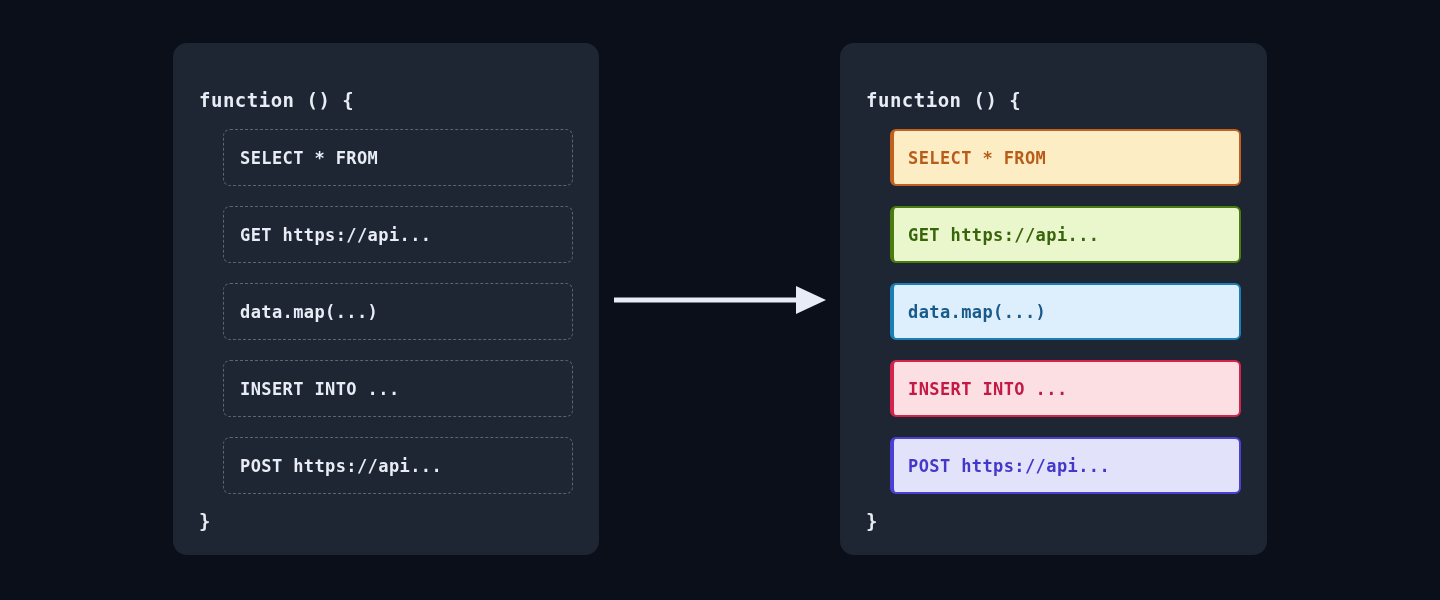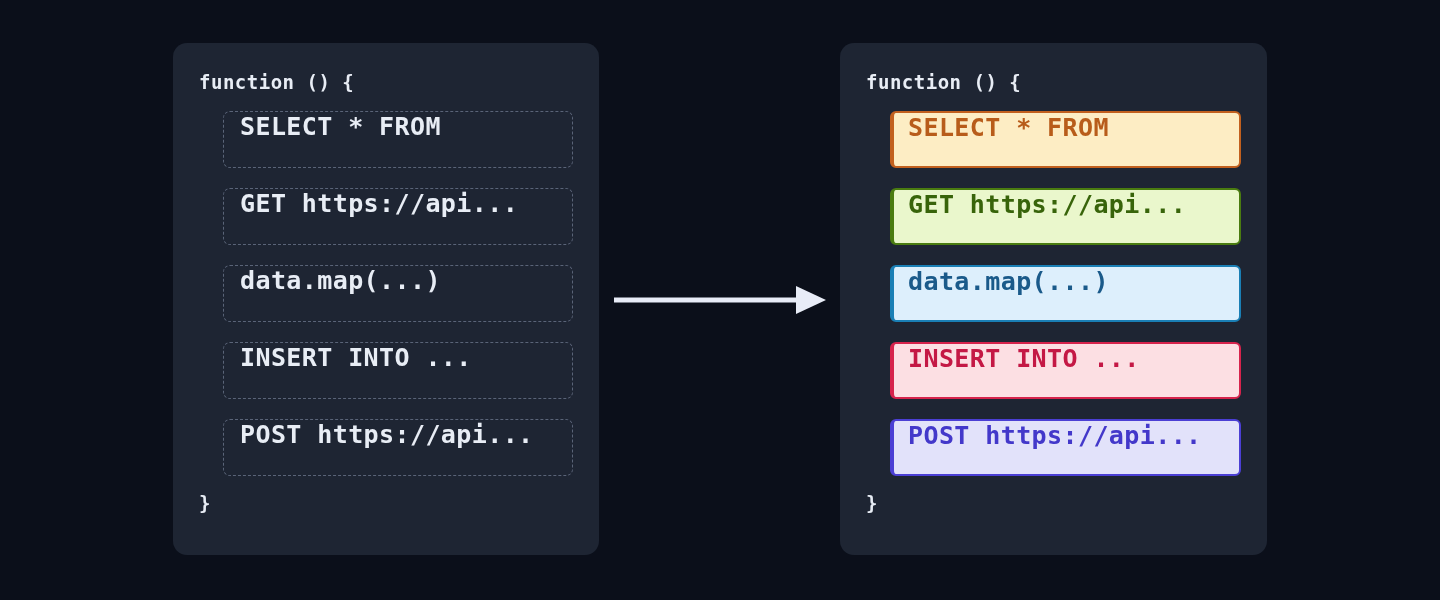--- a/index.html
+++ b/index.html
@@ -24,21 +24,21 @@
     height: 600px;
   }
 
   
   .panel {
     position: absolute;
     background: #1e2533;
     border-radius: 14px;
     top: 43px;
     height: 512px;
-    padding: 30px 26px 28px 26px;
+    padding: 48px 26px 28px 26px;
     display: flex;
     flex-direction: column;
   }
 
   .panel-left  { left: 173px;  width: 426px; }
   .panel-right { left: 840px;  width: 427px; }
 
   .fn-open, .fn-close {
     font-family: "DejaVu Sans Mono", "Liberation Mono", monospace;
     font-size: 19px;
@@ -57,23 +57,24 @@
     gap: 20px;
     padding-left: 24px;
     flex: none;
   }
 
   
   .stmt {
     height: 57px;
     border-radius: 7px;
     display: flex;
+    align-items: center;
     padding: 0 16px;
     font-family: "DejaVu Sans Mono", "Liberation Mono", monospace;
-    font-size: 25px;
+    font-size: 17px;
     font-weight: bold;
     letter-spacing: 0.4px;
     white-space: nowrap;
   }
 
   .stmt-plain {
     border: 1.5px dashed #5a6478;
     background: transparent;
     color: #e8edf5;
   }

